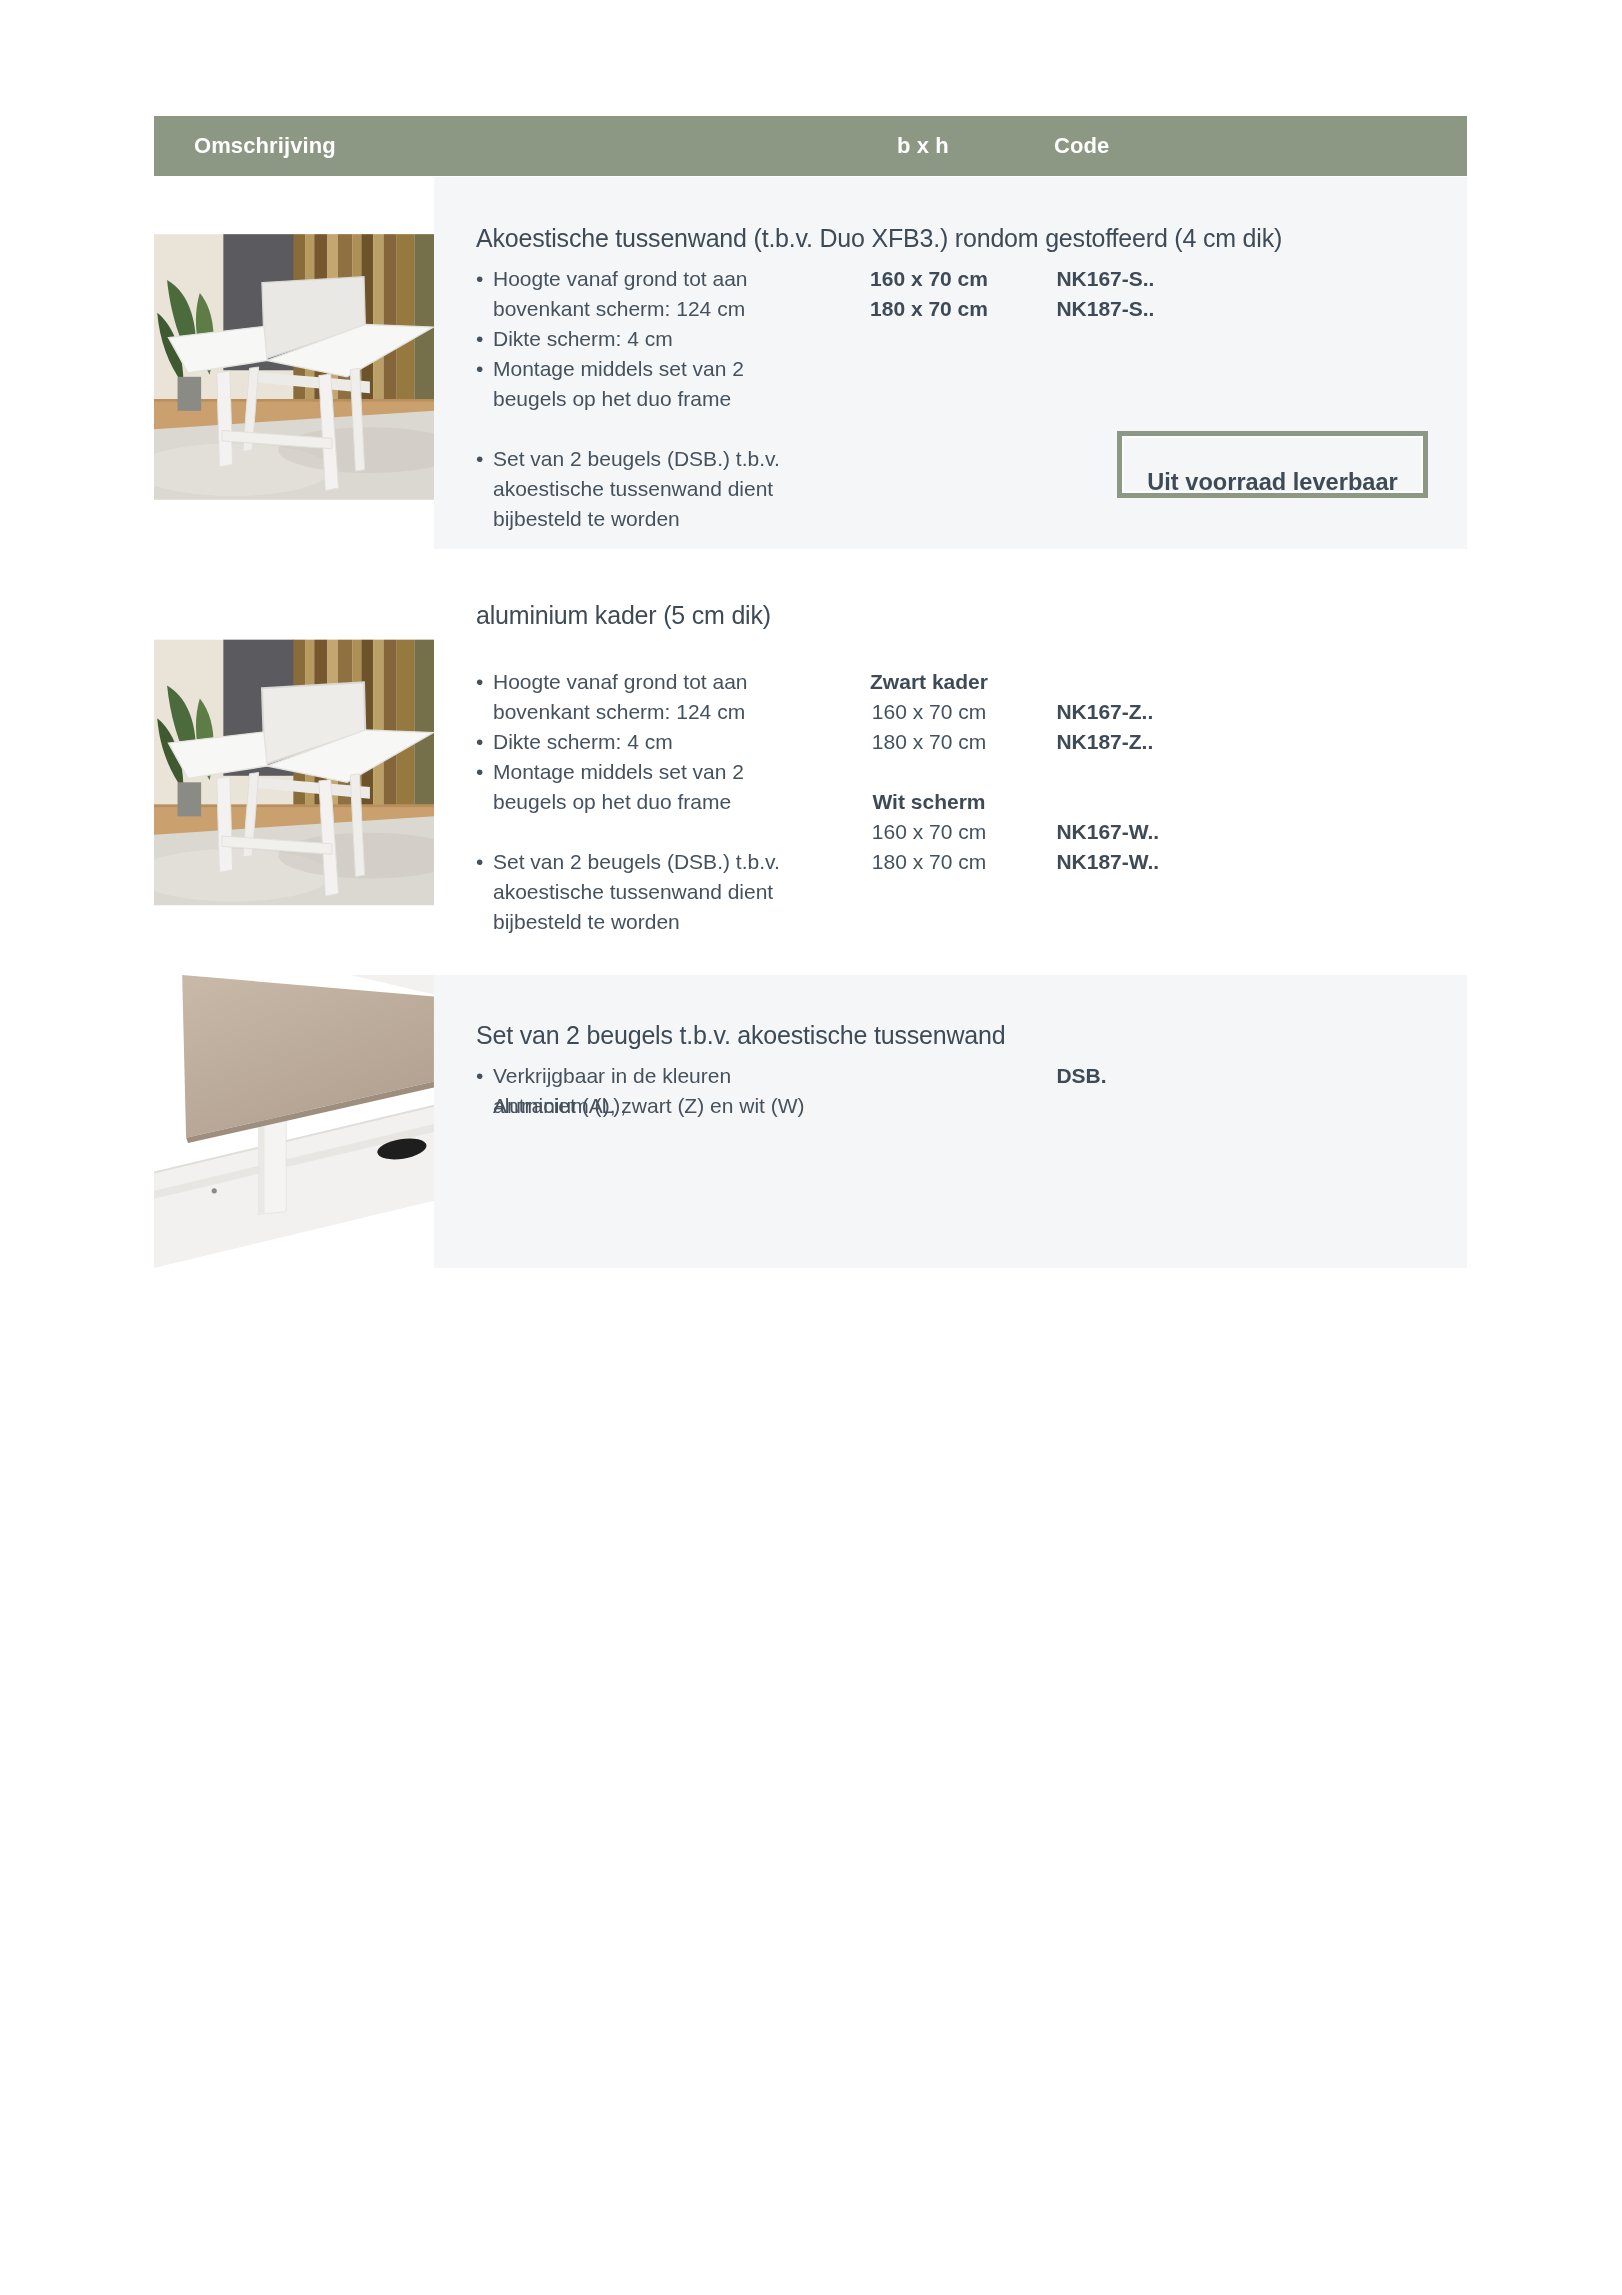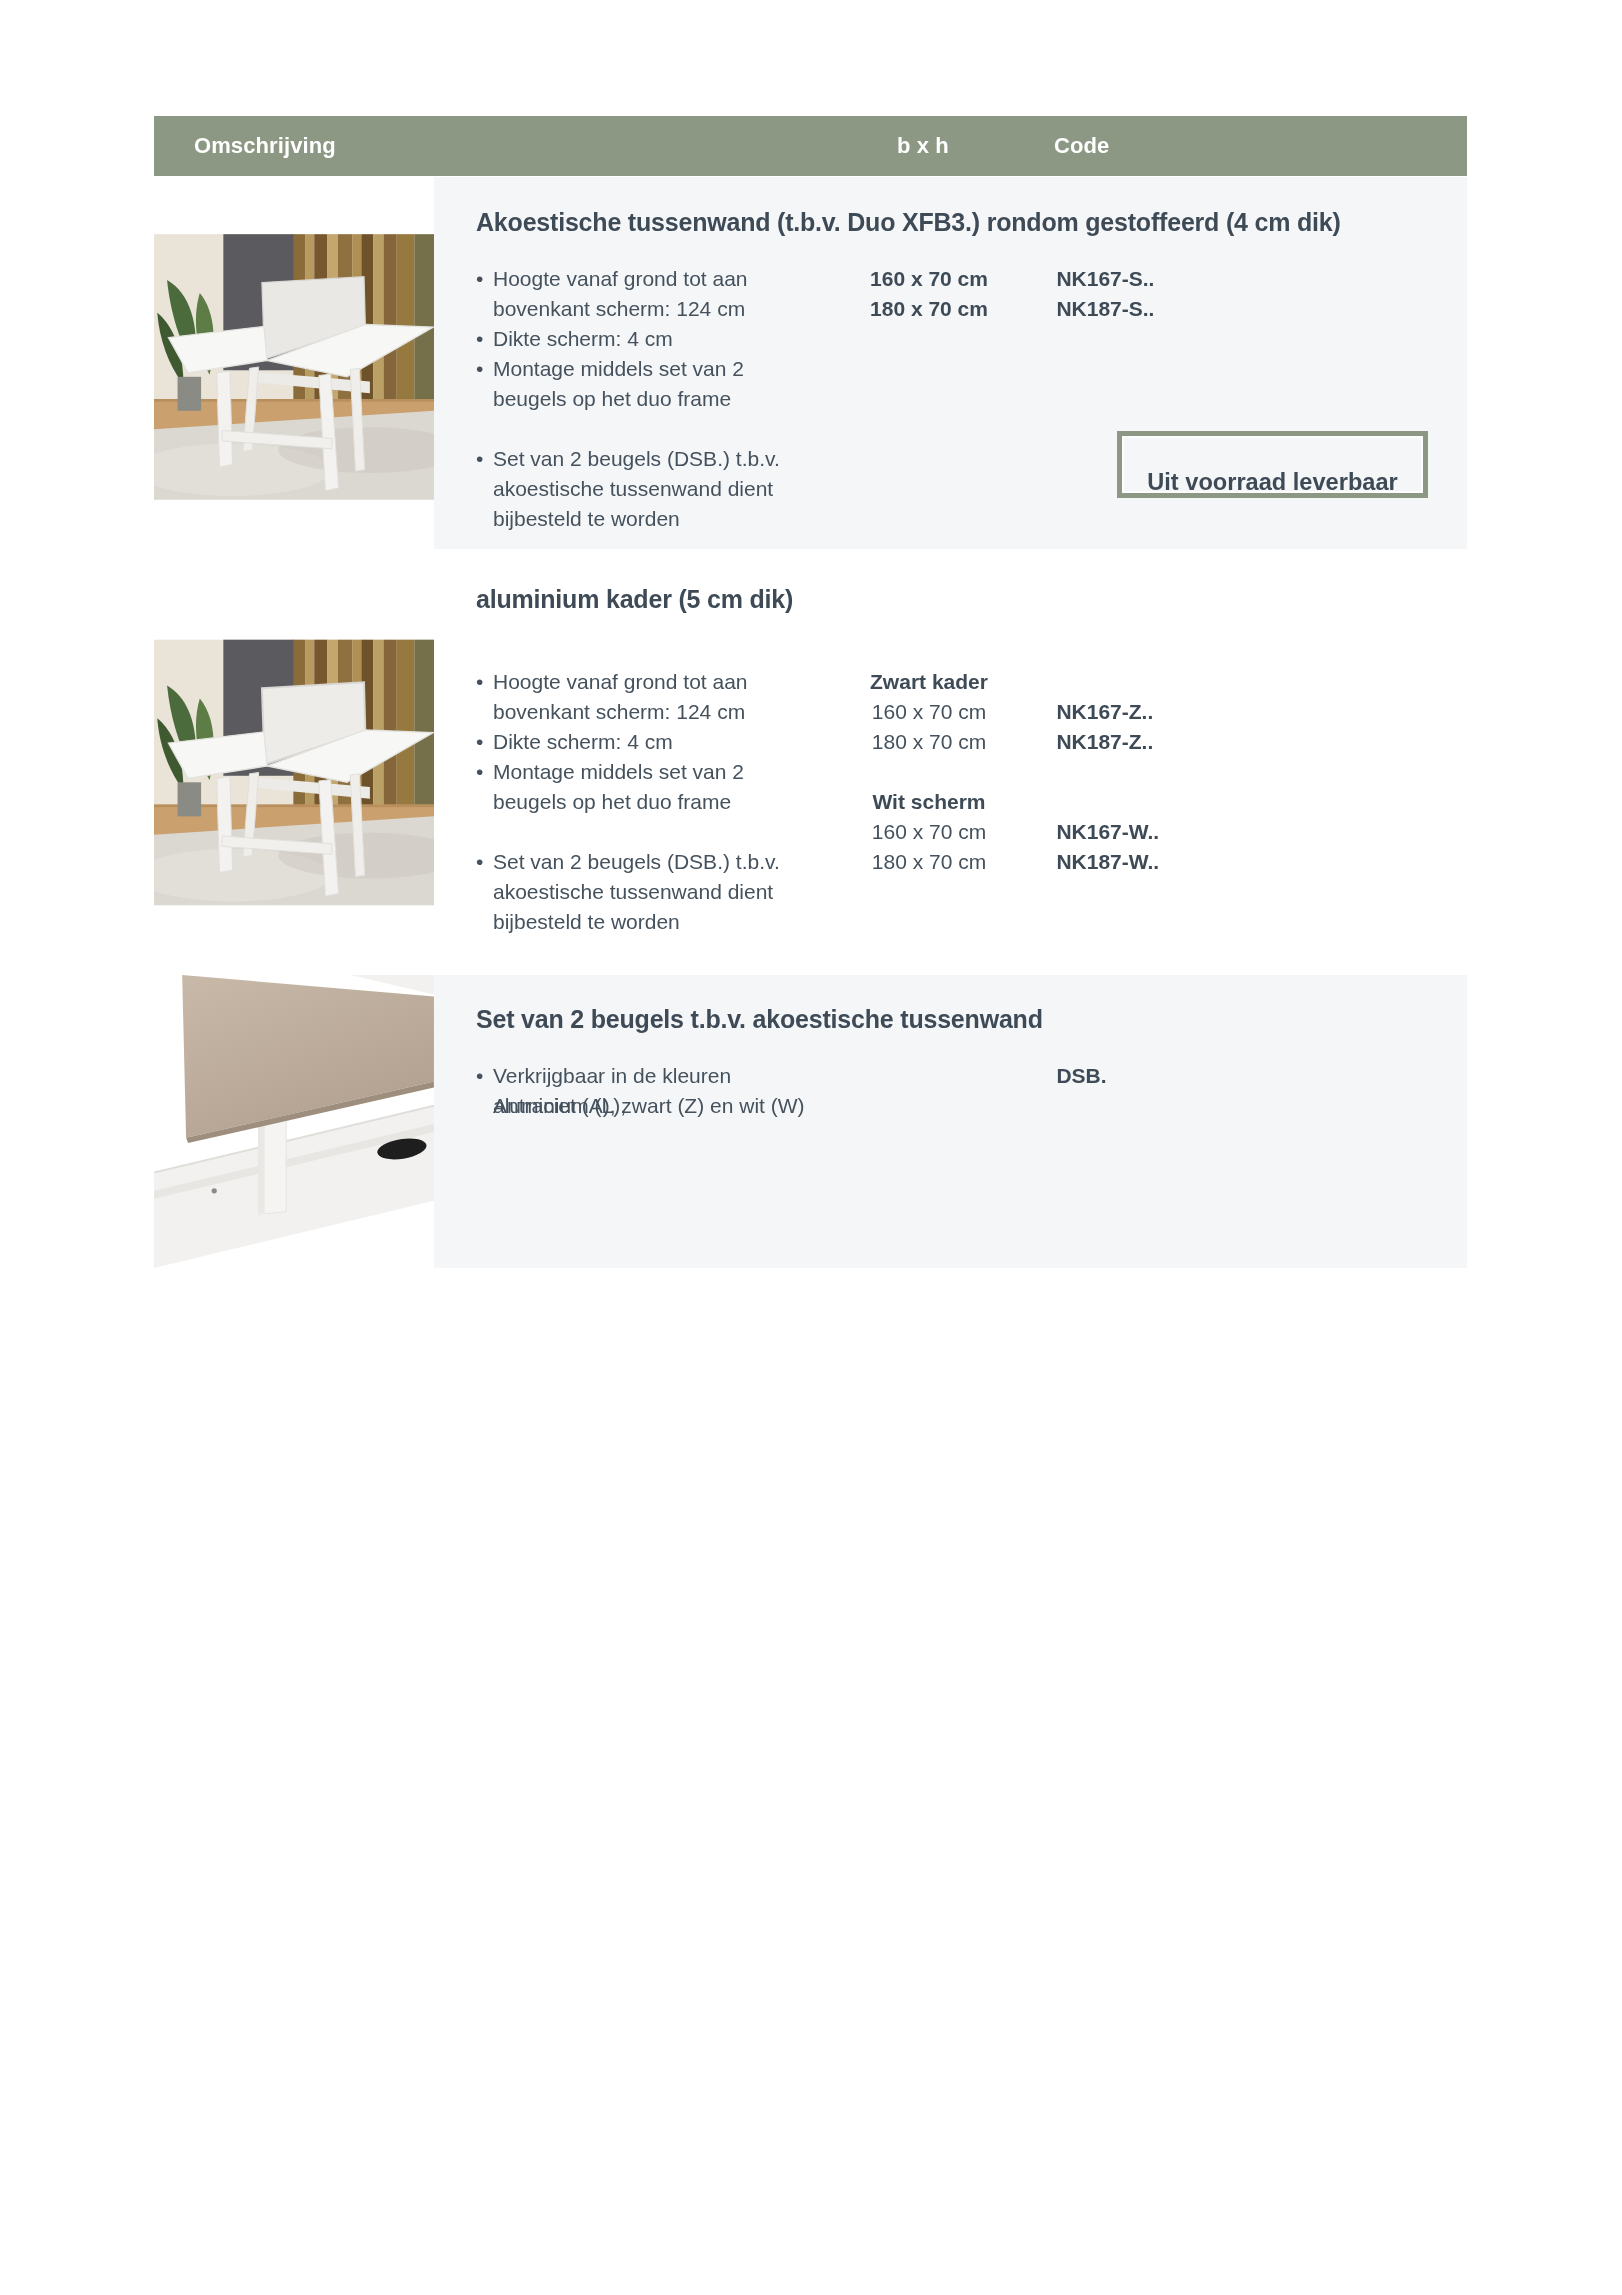--- a/index.html
+++ b/index.html
@@ -22,21 +22,21 @@
 
   
   .photo{position:absolute;left:154px;width:280px;z-index:1;line-height:0;}
   .photo1{top:234px;height:266px;}
   .photo2{top:639px;height:267px;}
   .photo3{top:975px;height:293px;background:#ffffff;}
   .photo svg{width:100%;height:100%;display:block;}
 
   
   .title{position:absolute;left:476px;z-index:2;color:var(--text_dark,#3E4B57);
-         font-weight:bold;font-size:25px;letter-spacing:-0.2px;line-height:30px;}
+         font-weight:normal;font-size:25px;letter-spacing:-0.2px;line-height:30px;margin-top:16px;}
   .t1{top:207px;}
   .t2{top:582px;line-height:34px;}
   .t3{top:1004px;}
 
   
   .rows{position:absolute;left:476px;z-index:2;}
   .r1{top:264px;}
   .r2{top:667px;}
   .r3{top:1061px;}
   .row{display:flex;height:30px;line-height:30px;font-size:21px;

